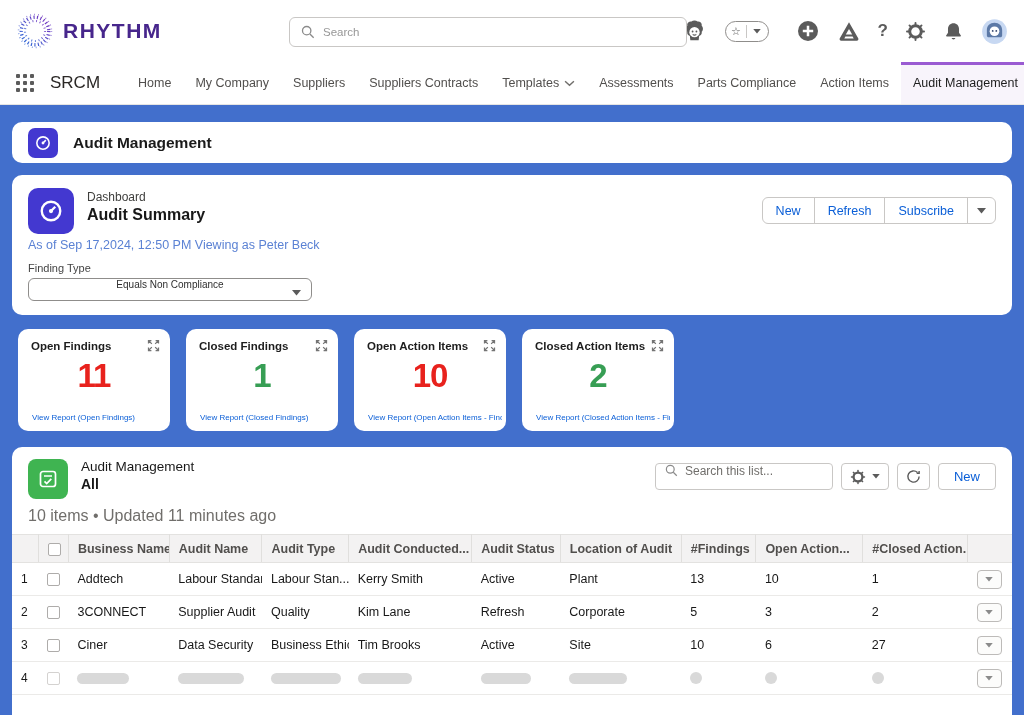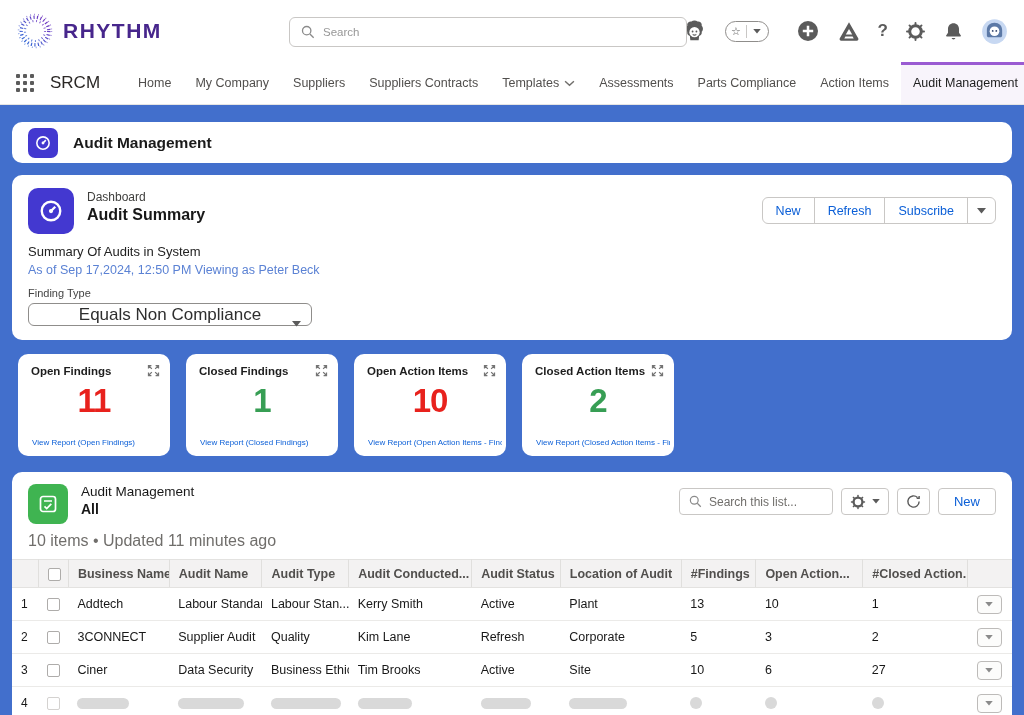--- a/index.html
+++ b/index.html
@@ -49,38 +49,38 @@
   .dash .sq-icon { width:46px; height:46px; border-radius:10px; }
   .dash-type { font-size:12px; color:#3e3e3c; margin-top:2px; }
   .dash-title { font-size:16px; font-weight:700; margin-top:2px; }
   .btn-group { position:absolute; right:16px; top:22px; display:flex; border:1px solid #c9c7c5; border-radius:6px; overflow:hidden; background:#fff; }
   .btn-seg { padding:0 13px; height:25px; display:flex; align-items:center; font-size:12.5px; color:var(--link_blue,#0b5fd7); border-left:1px solid #c9c7c5; cursor:pointer; }
   .btn-seg:first-child { border-left:none; }
   .btn-seg.caret-seg { padding:0 9px; }
   .dash-desc { font-size:13px; color:#222; margin-top:10px; }
   .dash-asof { font-size:12.5px; color:#5b82d4; margin-top:4px; cursor:pointer; }
   .dash-filter-label { font-size:11px; color:#444; margin-top:10px; }
-  .combobox { margin-top:4px; width:284px; height:23px; border:1px solid #8f8d8b; border-radius:6px; position:relative; display:flex; align-items:flex-end; justify-content:center; font-size:17px; color:#2e2e2e; cursor:pointer; background:#fff; }
+  .combobox { margin-top:4px; width:284px; height:23px; border:1px solid #8f8d8b; border-radius:6px; position:relative; display:flex; align-items:flex-start; justify-content:center; font-size:10px; color:#2e2e2e; cursor:pointer; background:#fff; }
   .combobox .car { position:absolute; right:10px; top:8px; }
   
   .metrics { display:flex; gap:16px; margin:0 0 16px 6px; }
   .metric { width:152px; height:102px; padding:11px 13px; position:relative; flex:none; }
   .m-title { font-size:11.5px; font-weight:700; color:#1d1d1d; }
   .m-expand { position:absolute; top:9px; right:9px; cursor:pointer; display:flex; }
   .m-value { text-align:center; font-size:33px; font-weight:800; margin-top:5px; letter-spacing:-1px; }
   .m-link { position:absolute; bottom:9px; left:14px; right:4px; font-size:8px; color:var(--link_blue,#0b76d8); white-space:nowrap; overflow:hidden; cursor:pointer; }
   
   .list-card { height:280px; padding-top:12px; overflow:hidden; }
   .list-head { display:flex; align-items:flex-start; padding:0 16px; }
   .list-head .sq-icon { width:40px; height:40px; border-radius:8px; }
   .list-titles { margin-left:13px; }
   .list-obj { font-size:13.5px; color:#181818; }
   .list-view { font-size:14px; font-weight:700; margin-top:2px; }
   .list-controls { margin-left:auto; display:flex; gap:8px; align-items:center; margin-top:4px; }
-  .list-search { width:154px; height:27px; border:1px solid #c9c7c5; border-radius:4px; display:flex; align-items:center; gap:7px; padding:0 9px; background:#fff; }
+  .list-search { width:178px; height:27px; border:1px solid #c9c7c5; border-radius:4px; display:flex; align-items:flex-start; gap:7px; padding:0 9px; background:#fff; }
   .list-search .ph { font-size:12px; color:#706e6b; }
   .icon-btn { height:27px; border:1px solid #c9c7c5; border-radius:4px; background:#fff; display:flex; align-items:center; justify-content:center; gap:6px; padding:0 8px; cursor:pointer; }
   .btn-new { height:27px; padding:0 15px; font-size:13px; color:var(--link_blue,#0b5fd7); border:1px solid #c9c7c5; border-radius:4px; background:#fff; display:flex; align-items:center; cursor:pointer; }
   .list-meta { padding:0 16px; font-size:16px; color:#706e6b; margin-top:8px; margin-bottom:9px; }
   
   table { width:100%; border-collapse:collapse; table-layout:fixed; }
   thead th { background:#f3f2f2; border-top:1px solid #e3e2e0; border-bottom:1px solid #e3e2e0; border-right:1px solid #e0dfdd; height:28px; font-size:12.5px; font-weight:700; color:#514f4d; padding:0 9px; text-align:left; white-space:nowrap; overflow:hidden; }
   thead th:last-child { border-right:none; }
   th .th-inner { display:flex; align-items:center; justify-content:space-between; gap:4px; cursor:pointer; }
   tbody td { height:33px; border-bottom:1px solid #ebeae8; font-size:12.5px; color:#181818; padding:0 9px; white-space:nowrap; overflow:hidden; background:#fff; }
@@ -254,21 +254,20 @@
       <div class="btn-group">
         <span class="btn-seg">New</span>
         <span class="btn-seg">Refresh</span>
         <span class="btn-seg">Subscribe</span>
         <span class="btn-seg caret-seg">
           <svg width="9" height="6" viewBox="0 0 9 6">
               <path d="M0 0h9L4.5 5.5z" fill="#5b5b5b"></path>
             </svg>
         </span>
       </div>
-      <div class="dash-desc">Summary Of Audits in System</div>
       <div class="dash-asof">As of Sep 17,2024, 12:50 PM Viewing as Peter Beck</div>
       <div class="dash-filter-label">Finding Type</div>
       <div class="combobox">
         <span>Equals Non Compliance</span>
         <span class="car">
           <svg width="9" height="6" viewBox="0 0 9 6">
               <path d="M0 0h9L4.5 5.5z" fill="#5b5b5b"></path>
             </svg>
         </span>
       </div>

